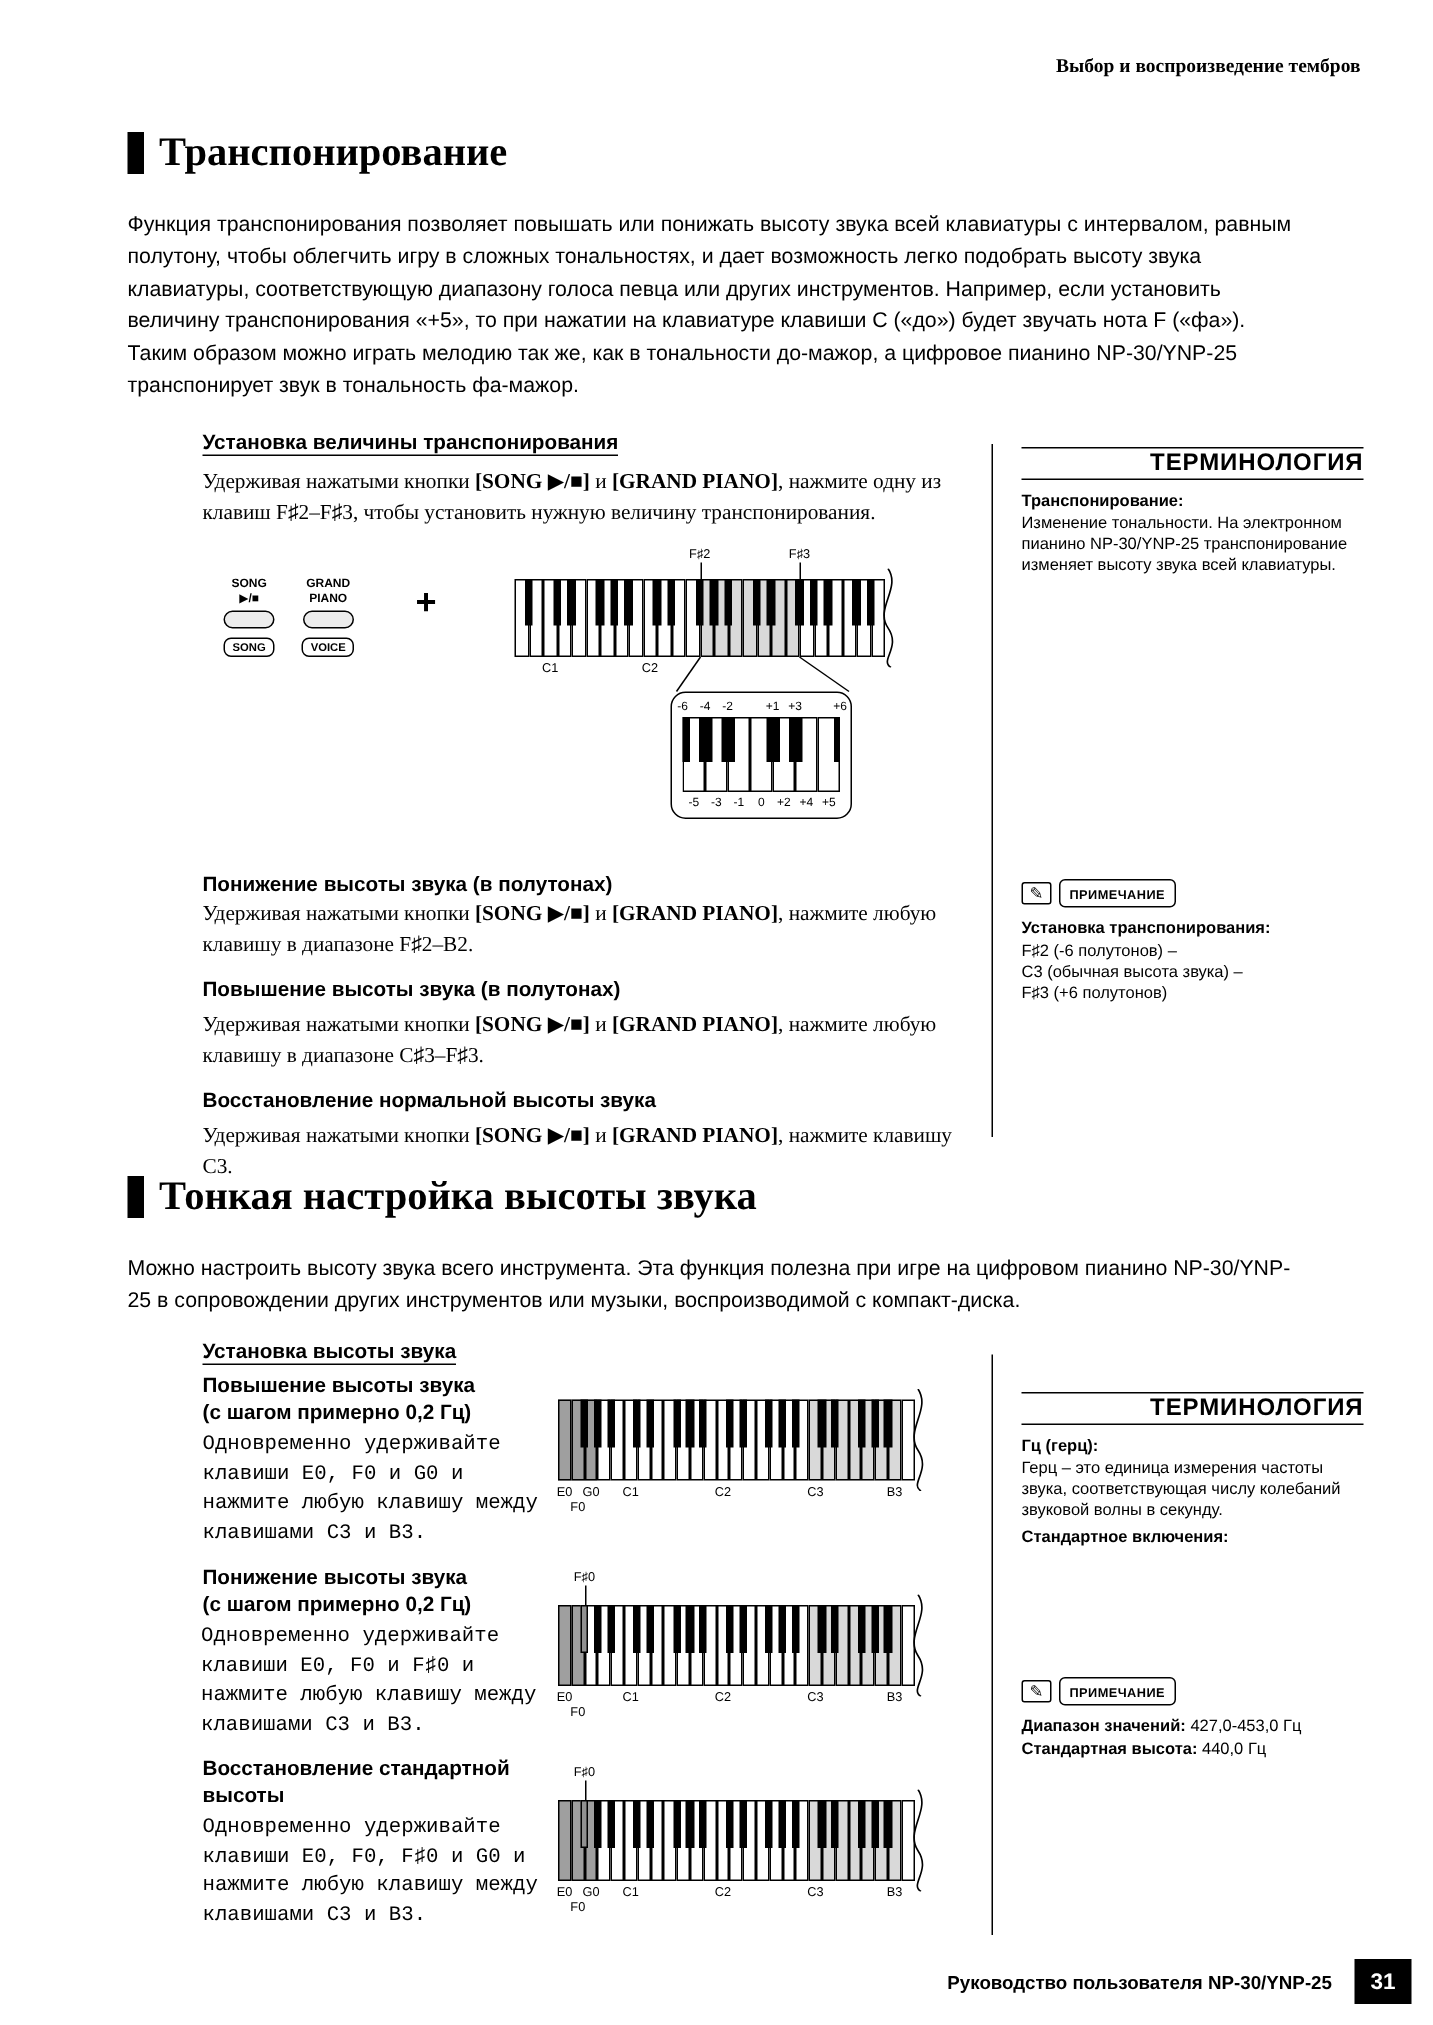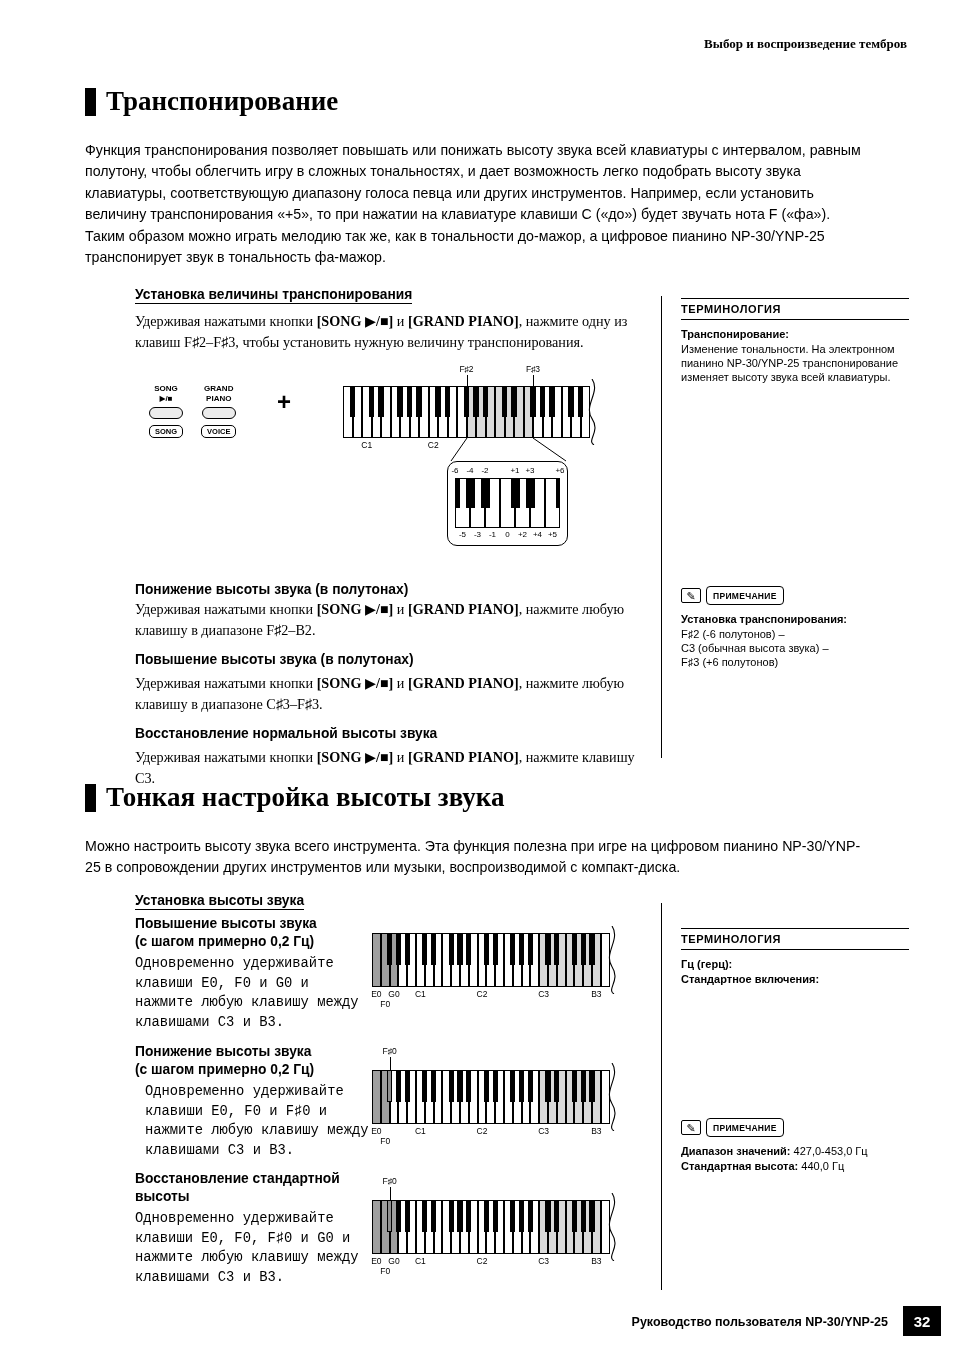--- a/index.html
+++ b/index.html
@@ -11,21 +11,21 @@
   .sec-bar{width:11px;height:28px;background:#000;margin-right:10px}
   .sec-title .t{font-family:"Liberation Serif","DejaVu Serif",serif;font-weight:700;font-size:27px}
   .intro{font-size:14.2px;line-height:21.4px}
   .h3{font-size:13.8px;font-weight:700}
   .u{border-bottom:1.3px solid #000;padding-bottom:1px;display:inline-block}
   .body-text{font-family:"Liberation Serif","DejaVu Serif",serif;font-size:14.2px;line-height:20.5px}
   .nheading{font-size:13.8px;font-weight:700;line-height:17.5px;white-space:pre-line}
   .nbody{font-family:Liberation Mono, monospace;font-size:13.8px;line-height:19.5px;width:232px}
   .vdiv{width:1px;background:#000}
   .side{width:228px;font-size:11px;line-height:14.3px}
-  .side-title{border-top:1.2px solid #000;border-bottom:1.2px solid #000;text-align:left;font-weight:700;font-size:11px;letter-spacing:.6px;padding:3px 0;margin-bottom:7px}
+  .side-title{border-top:1.2px solid #000;border-bottom:1.2px solid #000;text-align:right;font-weight:700;font-size:16px;letter-spacing:.6px;padding:3px 0;margin-bottom:7px}
   .note-head{display:flex;align-items:center;gap:5px;margin-bottom:7px}
   .note-icon{display:inline-flex;width:20px;height:15px;border:1px solid #000;border-radius:2px;align-items:center;justify-content:center;font-size:11px;background:#fff}
   .note-tag{border:1.2px solid #000;border-radius:4px;font-size:8.5px;font-weight:700;padding:1.5px 6px;letter-spacing:.3px}
   .btn-group{display:flex;gap:18px}
   .btn-col{display:flex;flex-direction:column;align-items:center}
   .btn-cap{font-size:8px;font-weight:700;text-align:center;line-height:9.5px;white-space:pre-line;margin-bottom:4px}
   .panel-btn{width:34px;height:12px;border:1.6px solid #000;border-radius:6px;background:#ececec}
   .tag-box{border:1.2px solid #000;border-radius:5px;font-size:7.5px;font-weight:700;padding:1px 5px;margin-top:6px}
   .plus-sign{font-size:24px;font-weight:700}
   .kb{position:absolute}
@@ -265,21 +265,21 @@
       <div class="kblab" style="left: 110px; top: 56px;">C2</div>
       <div class="kblab" style="left: 171.6px; top: 56px;">C3</div>
       <div class="kblab" style="left: 224.4px; top: 56px;">B3</div>
       <svg class="kbbreak" style="left:233.60000000000002px;top:-7px" width="18" height="68" viewBox="0 0 18 68">
         <path d="M6,0 C15,13.600000000000001 -3,27.200000000000003 6,40.8 C15,54.400000000000006 0,63.24 8,68" fill="none" stroke="#000" stroke-width="1.1"></path>
       </svg>
     </div>
 
   <div class="abs nheading" style="left:135px;top:1043px">Понижение высоты звука
 (с шагом примерно 0,2 Гц)</div>
-  <div class="abs nbody" style="left:145px;top:1082px">Одновременно удерживайте клавиши E0, F0 и F♯0 и нажмите любую клавишу между клавишами C3 и B3.</div>
+  <div class="abs nbody" style="left:134px;top:1082px">Одновременно удерживайте клавиши E0, F0 и F♯0 и нажмите любую клавишу между клавишами C3 и B3.</div>
   <div class="kb abs" style="left: 372px; top: 1046px; width: 255.6px; height: 103px;">
       <div class="wkey pressed" style="left: 0px; top: 24px; width: 8.8px; height: 54px;"></div>
       <div class="wkey pressed" style="left: 8.8px; top: 24px; width: 8.8px; height: 54px;"></div>
       <div class="wkey" style="left: 17.6px; top: 24px; width: 8.8px; height: 54px;"></div>
       <div class="wkey" style="left: 26.4px; top: 24px; width: 8.8px; height: 54px;"></div>
       <div class="wkey" style="left: 35.2px; top: 24px; width: 8.8px; height: 54px;"></div>
       <div class="wkey" style="left: 44px; top: 24px; width: 8.8px; height: 54px;"></div>
       <div class="wkey" style="left: 52.8px; top: 24px; width: 8.8px; height: 54px;"></div>
       <div class="wkey" style="left: 61.6px; top: 24px; width: 8.8px; height: 54px;"></div>
       <div class="wkey" style="left: 70.4px; top: 24px; width: 8.8px; height: 54px;"></div>
@@ -393,28 +393,29 @@
       <svg class="kbbreak" style="left:233.60000000000002px;top:17px" width="18" height="68" viewBox="0 0 18 68">
         <path d="M6,0 C15,13.600000000000001 -3,27.200000000000003 6,40.8 C15,54.400000000000006 0,63.24 8,68" fill="none" stroke="#000" stroke-width="1.1"></path>
       </svg>
     </div>
 
   <div class="abs vdiv" style="left:661px;top:903px;height:387px"></div>
 
   <div class="abs side" style="left:681px;top:928px">
     <div class="side-title">ТЕРМИНОЛОГИЯ</div>
     <div><b>Гц (герц):</b></div>
+    <div style="margin-bottom:4px">Герц – это единица измерения частоты звука, соответствующая числу колебаний звуковой волны в секунду.</div>
     <div><b>Стандартное включения:</b></div>
   </div>
 
   <div class="abs side" style="left:681px;top:1118px">
     <div class="note-head">
       <span class="note-icon">✎</span>
       <span class="note-tag">ПРИМЕЧАНИЕ</span>
     </div>
     <div><b>Диапазон значений:</b> 427,0-453,0 Гц</div>
     <div><b>Стандартная высота:</b> 440,0 Гц</div>
   </div>
 
   <div class="abs footer-text" style="right:67px;top:1315px">Руководство пользователя NP-30/YNP-25</div>
-  <div class="abs page-box" style="left:903px;top:1306px">32</div>
+  <div class="abs page-box" style="left:903px;top:1306px">31</div>
 
 </div>
 
 </body></html>

